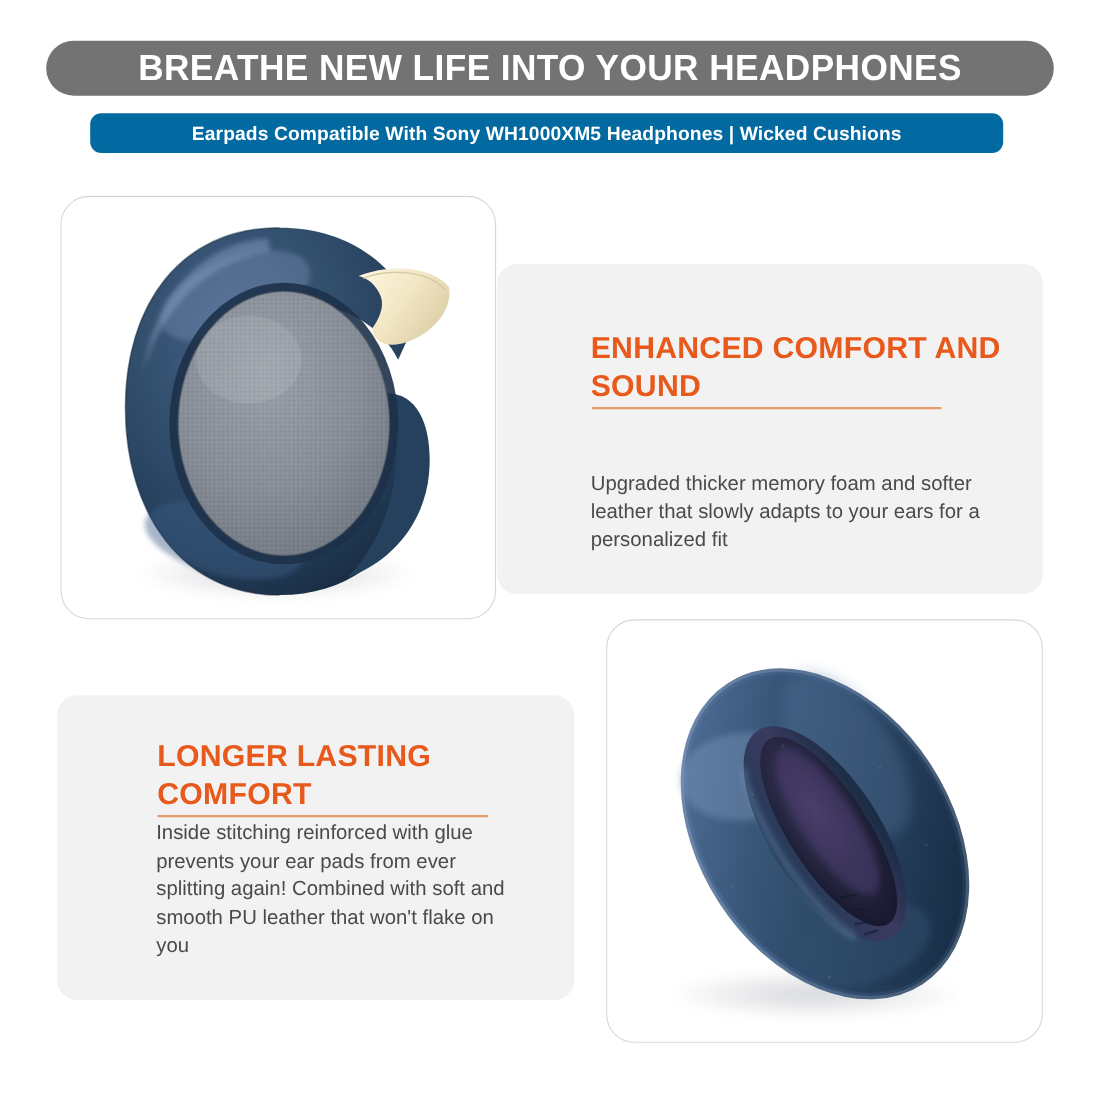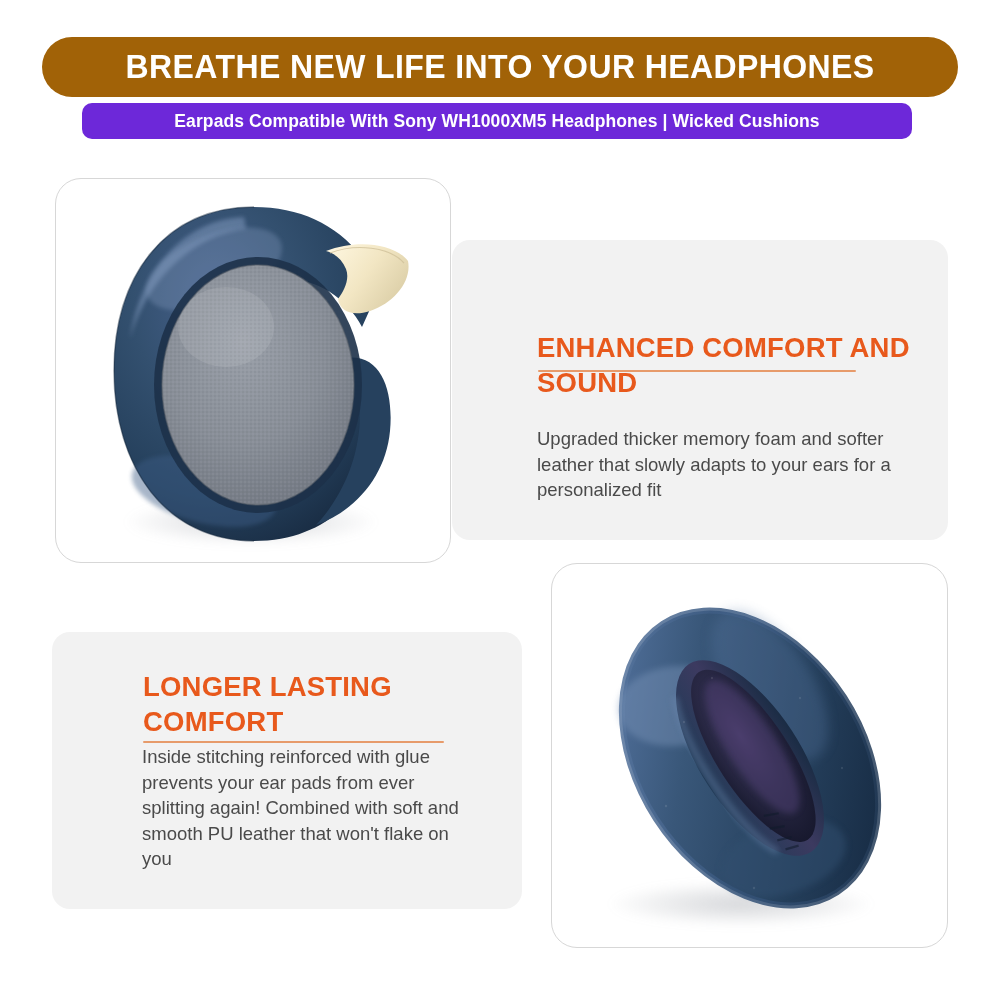--- a/index.html
+++ b/index.html
@@ -7,39 +7,39 @@
     width: 1000px; height: 1000px;
     background: #ffffff;
     font-family: "Liberation Sans", sans-serif;
     overflow: hidden;
   }
   .page { position: relative; width: 1000px; height: 1000px; background: #ffffff; }
 
   
   .headline-bar {
     position: absolute; left: 42px; top: 37px;
-    width: 916px; height: 60px;
-    background: #a16207;
+    width: 916px; height: 50px;
+    background: #737373;
     border-radius: 30px;
     display: flex; align-items: center; justify-content: center;
   }
   .headline-text {
     color: #ffffff;
     font-size: 33px;
     font-weight: 700;
     letter-spacing: 0.4px;
     white-space: nowrap;
     text-align: center;
     font-stretch: condensed;
     transform: scaleX(0.97);
   }
   .subtitle-bar {
     position: absolute; left: 82px; top: 103px;
     width: 830px; height: 36px;
-    background: #6d28d9;
+    background: #0369a1;
     border-radius: 10px;
     display: flex; align-items: center; justify-content: center;
   }
   .subtitle-text {
     color: #ffffff;
     font-size: 17.5px;
     font-weight: 600;
     white-space: nowrap;
     letter-spacing: 0.1px;
   }
@@ -72,21 +72,21 @@
   .feature-body {
     color: #4A4A4A;
     font-size: 18.5px;
     line-height: 1.38;
     font-weight: 400;
   }
 
   
   #panel-1 { left: 452px; top: 240px; width: 496px; height: 300px; }
   #card-1  { left: 55px;  top: 178px; width: 396px; height: 385px; }
-  #title-1 { position: absolute; left: 537px; top: 298px; width: 380px; margin-top: 32px; }
+  #title-1 { position: absolute; left: 537px; top: 298px; width: 380px; }
   #rule-1  { position: absolute; left: 538px; top: 370px; width: 318px; }
   #body-1  { position: absolute; left: 537px; top: 390px; width: 390px; margin-top: 36px; }
 
   
   #panel-2 { left: 52px; top: 632px; width: 470px; height: 277px; }
   #card-2  { left: 551px; top: 563px; width: 397px; height: 385px; }
   #title-2 { position: absolute; left: 143px; top: 669px; width: 360px; }
   #rule-2  { position: absolute; left: 143px; top: 741px; width: 301px; }
   #body-2  { position: absolute; left: 142px; top: 744px; width: 330px; }
 

